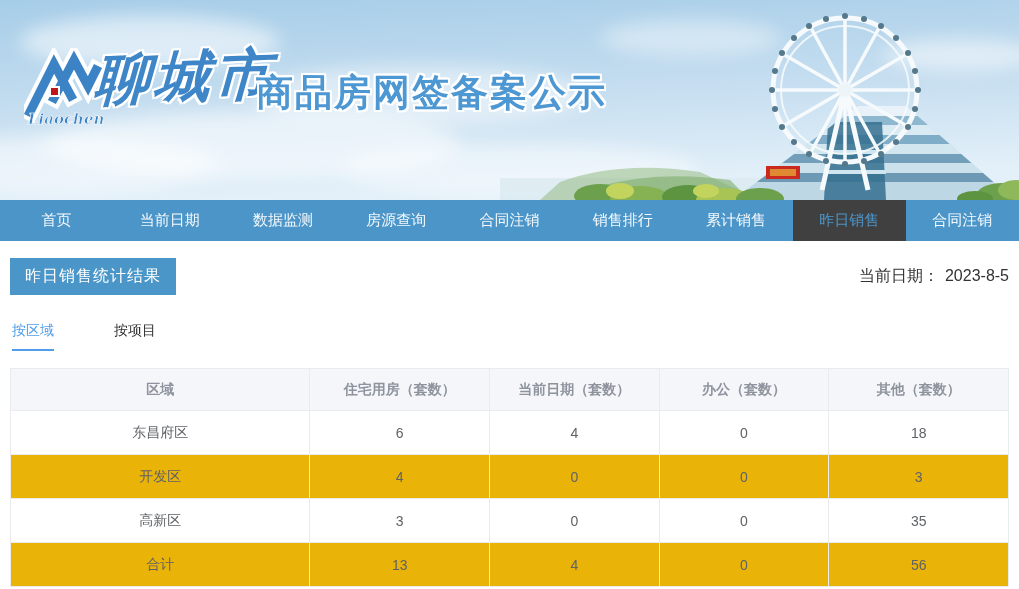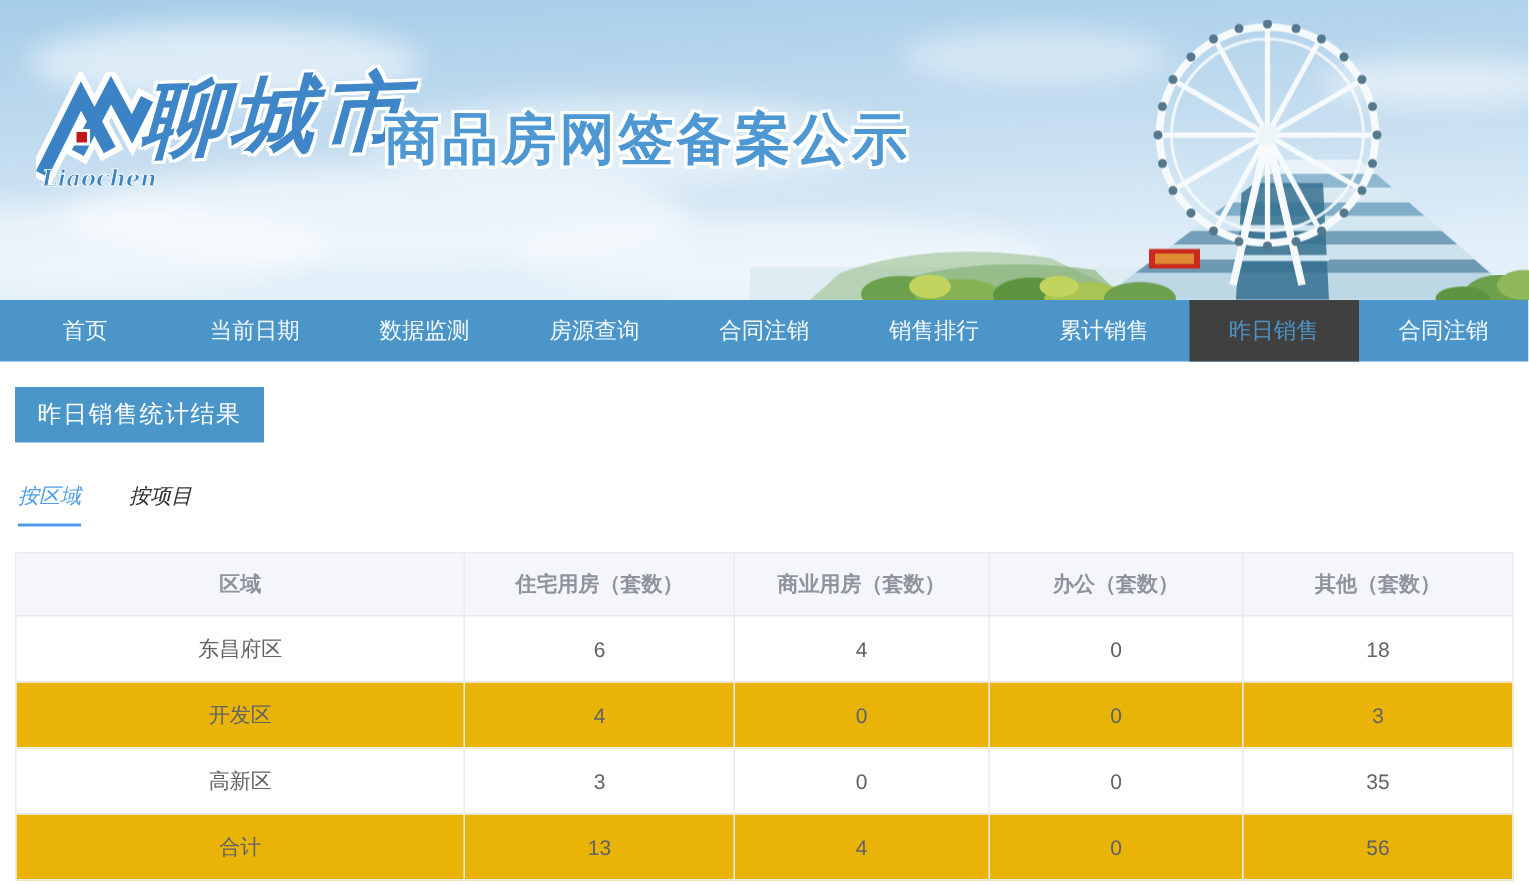--- a/index.html
+++ b/index.html
@@ -32,21 +32,21 @@
   .nav-item.active { background:#404040; color:#4b95c9; }
 
   
   .content { padding:0 10px; }
   .content-head { margin-top:17px; display:flex; justify-content:space-between; align-items:center; }
   .section-title { background:#4b96c8; color:#fff; font-size:16px;
     padding:8px 15px; letter-spacing:1px;text-align:center; }
   .current-date { font-size:16px; color:#333; }
   .current-date .val { margin-left:6px; }
 
-  .tabs { margin-top:27px; display:flex; gap:32px; padding-left:2px;font-style:italic; }
+  .tabs { margin-top:27px; display:flex; gap:60px; padding-left:2px; }
   .tab { font-size:14px; color:#303133; padding-bottom:9px; cursor:pointer;
     border-bottom:2px solid transparent; }
   .tab.active { color:#4f9de8; border-bottom-color:#4f9de8; }
 
   table.stats { margin-top:17px; width:999px; border-collapse:collapse; table-layout:fixed; }
   .stats th, .stats td { border:1px solid #e9ebef; text-align:center; font-size:14px; }
   .stats th { height:42px; background:#f4f6f9; color:#8e939d; font-weight:bold; }
   .stats td { height:44px; color:#5f6266; background:#fff;margin-left:37px; }
   .stats tr.stripe td { background:#eab308; }
   .col-region { width:30%; } .col-a { width:18%; } .col-b { width:17%; }
@@ -206,40 +206,43 @@
     </div>
   <div class="nav-item">
       <span>合同注销</span>
     </div>
 </div>
 
 <div class="content">
 
   <div class="content-head">
     <div class="section-title">昨日销售统计结果</div>
+    <div class="current-date">
+      <span>当前日期：</span><span class="val">2023-8-5</span>
+    </div>
   </div>
 
   <div class="tabs">
     <div class="tab active">按区域</div>
     <div class="tab">按项目</div>
   </div>
 
   <table class="stats">
     <colgroup>
       <col class="col-region">
         <col class="col-a">
         <col class="col-b">
         <col class="col-c">
         <col class="col-d">
     </colgroup>
     <thead>
       <tr>
         <th>区域</th>
         <th>住宅用房（套数）</th>
-        <th>商业用房（套数）</th>
+        <th>当前日期（套数）</th>
         <th>办公（套数）</th>
         <th>其他（套数）</th>
       </tr>
     </thead>
     <tbody>
       <tr>
         <td>东昌府区</td>
         <td>6</td>
         <td>4</td>
         <td>0</td>

